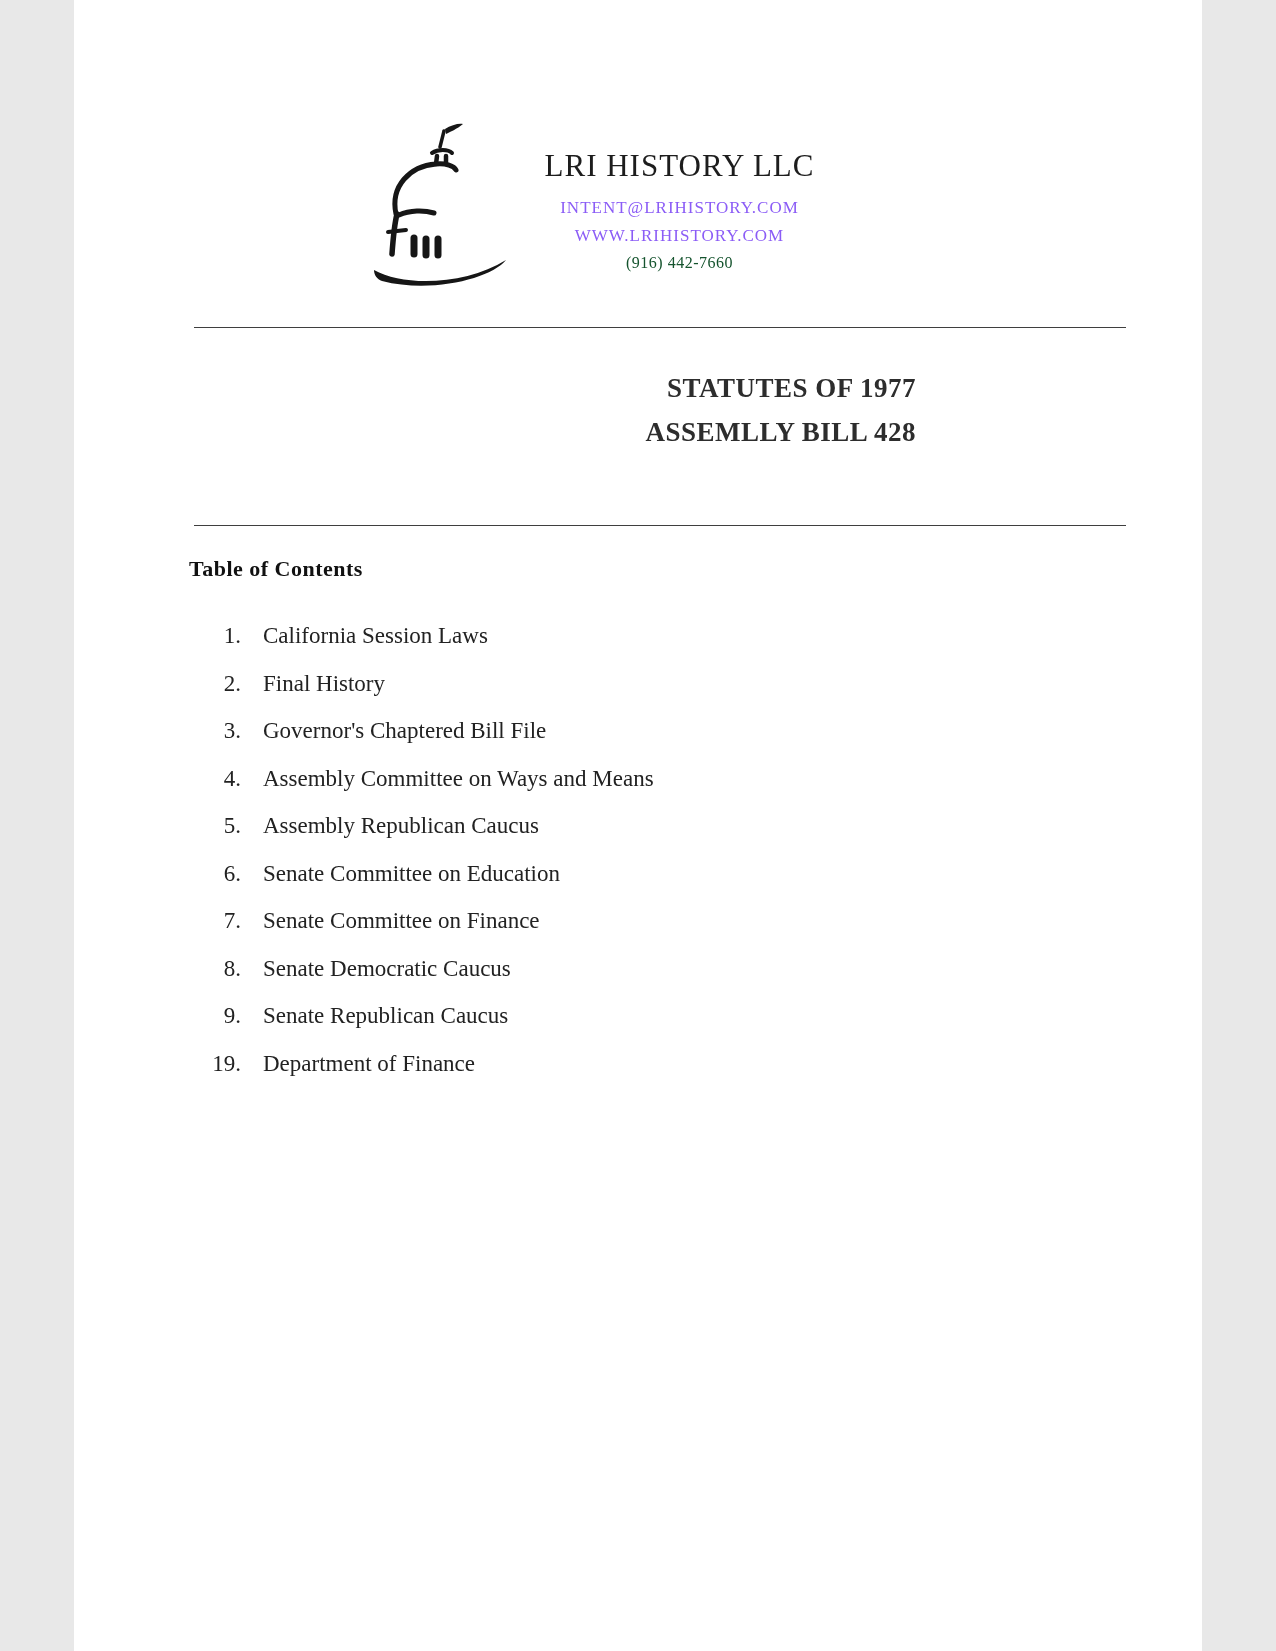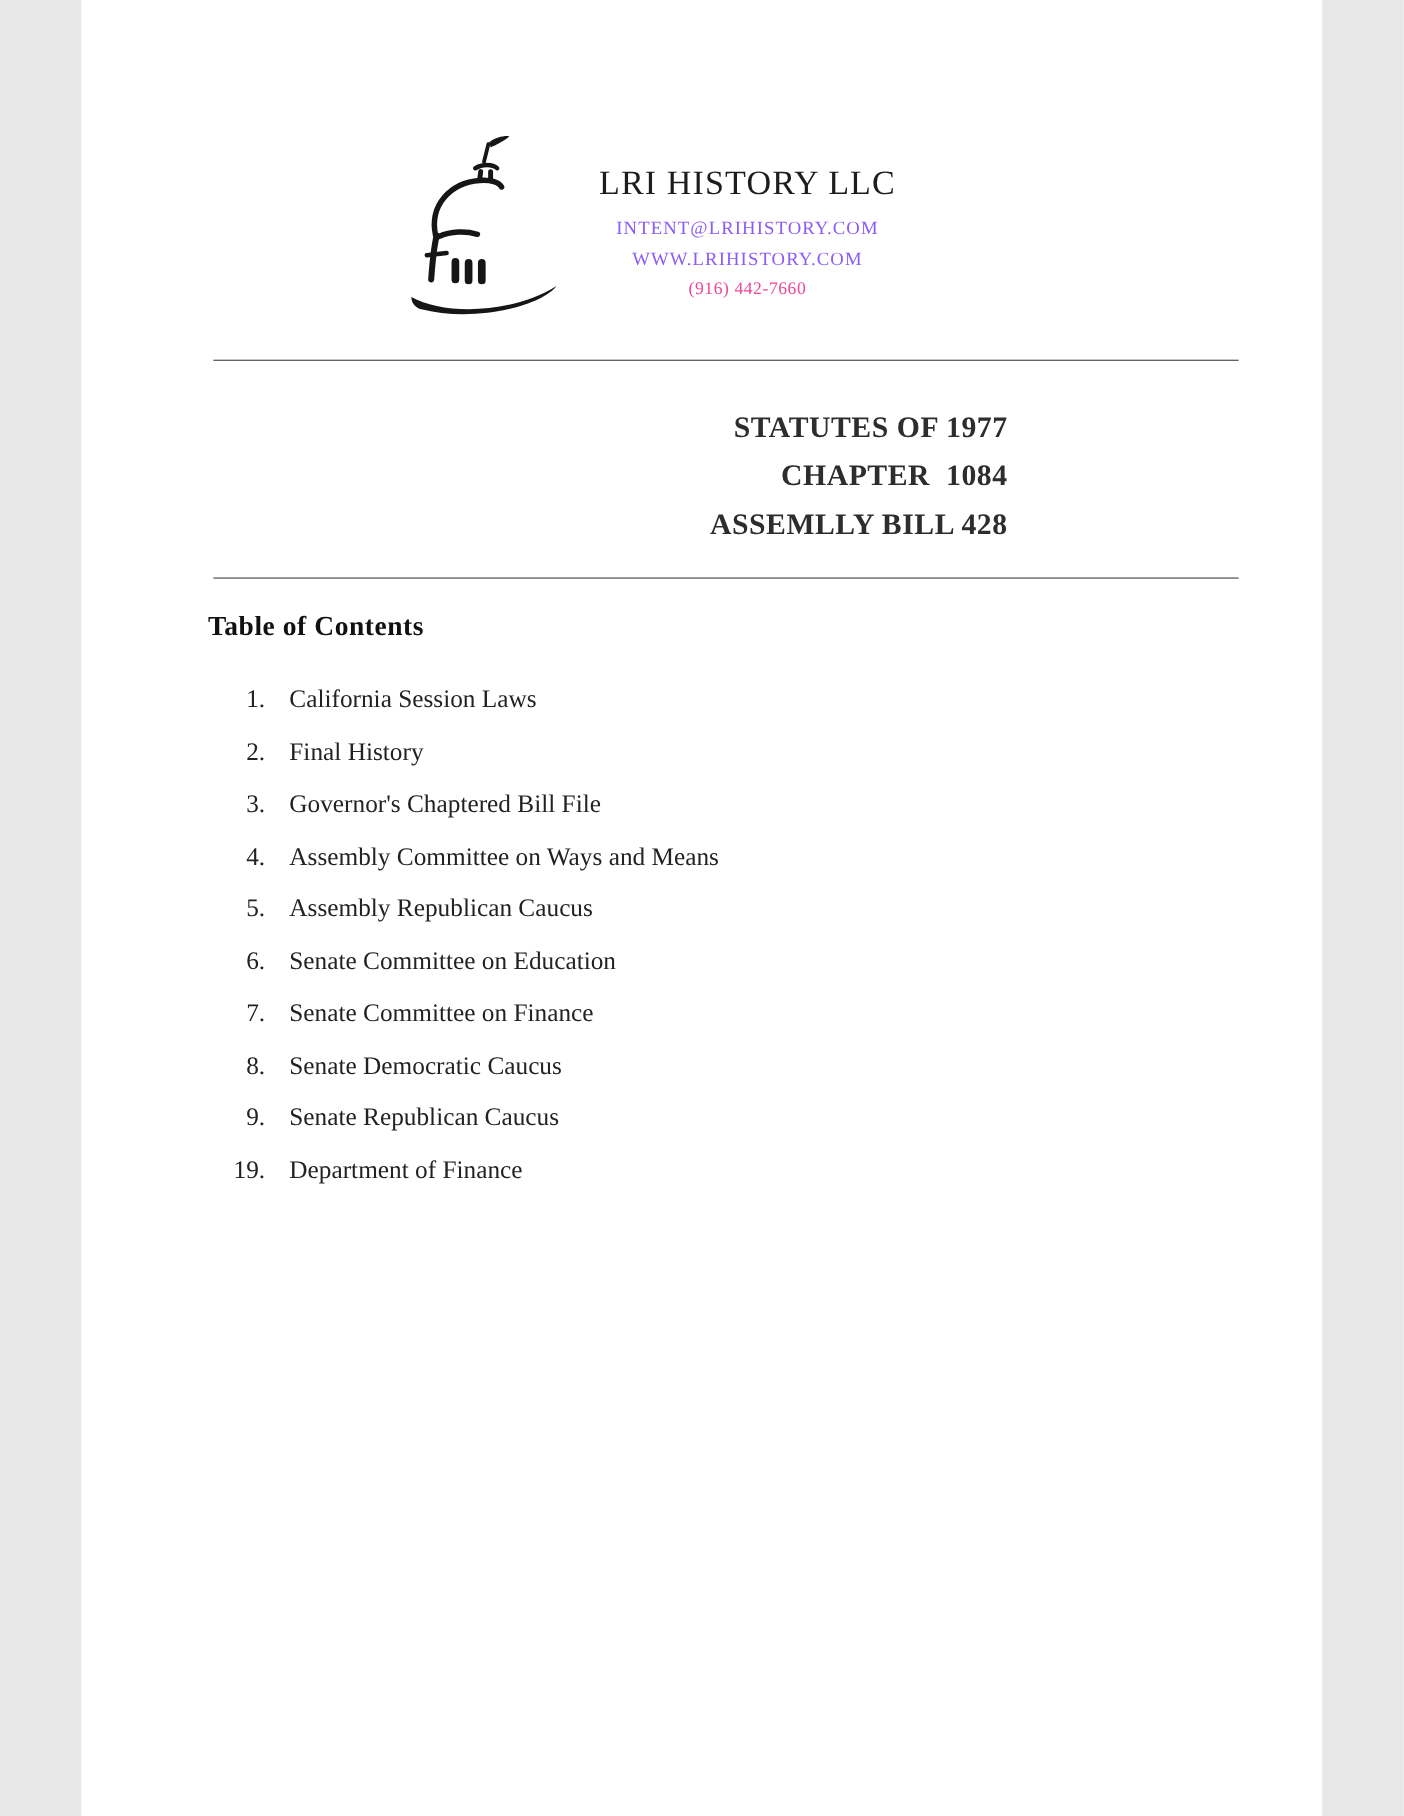--- a/index.html
+++ b/index.html
@@ -42,21 +42,21 @@
   .company-line {
     font-size: 17px;
     letter-spacing: 1px;
     color: #8b5cf6;
     margin-bottom: 8px;
     white-space: nowrap;
   }
   .company-phone {
     font-size: 16px;
     letter-spacing: 0.5px;
-    color: #ec4899;
+    color: #14532d;
     white-space: nowrap;
     font-family: Liberation Serif, serif;
   }
 
   .rule {
     position: absolute;
     left: 120px;
     width: 932px;
     border-top: 1.5px solid #3f3f3f;
   }
@@ -75,21 +75,21 @@
     color: #2d2d2d;
     letter-spacing: 0.5px;
   }
   .title-block div { white-space: pre; }
 
   
   .toc-heading {
     position: absolute;
     left: 115px;
     top: 556px;
-    font-size: 25px;
+    font-size: 22px;
     font-weight: 700;
     color: #111111;
     letter-spacing: 0.5px;
   }
 
   .toc-list {
     position: absolute;
     left: 113px;
     top: 622px;
     list-style: none;
@@ -142,21 +142,20 @@
     <div class="company-name">LRI HISTORY LLC</div>
     <div class="company-line">INTENT@LRIHISTORY.COM</div>
     <div class="company-line">WWW.LRIHISTORY.COM</div>
     <div class="company-phone">(916) 442-7660</div>
   </div>
 
   <div class="rule rule-top"></div>
 
   <div class="title-block">
     <div>STATUTES OF 1977</div>
-    <div>CHAPTER  1084</div>
     <div>ASSEMLLY BILL 428</div>
   </div>
 
   <div class="rule rule-mid"></div>
 
   <div class="toc-heading">Table of Contents</div>
 
   <ol class="toc-list">
       <li class="toc-item">
         <span class="toc-num">1.</span>

